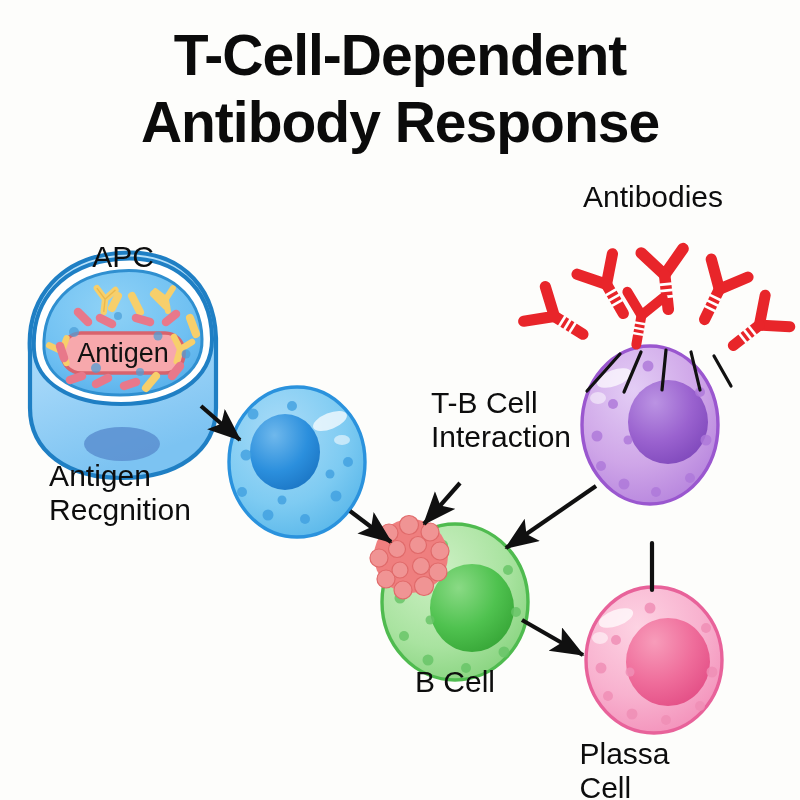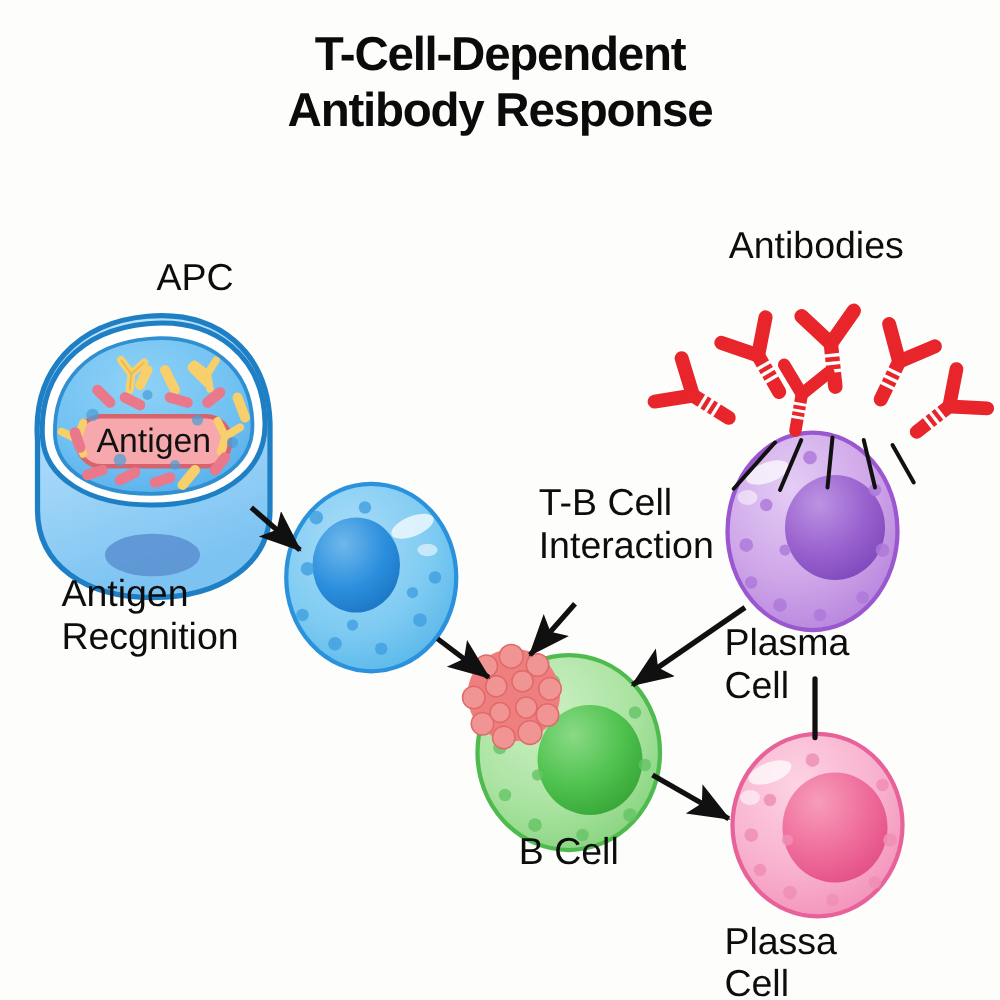--- a/index.html
+++ b/index.html
@@ -25,21 +25,21 @@
     height: 800px;
   }
   .diagram-title {
     position: absolute;
     left: 0;
     top: 22px;
     width: 800px;
     text-align: center;
     font-family: "Liberation Sans", sans-serif;
     font-weight: bold;
-    font-size: 38px;
+    font-size: 57px;
     line-height: 1.18;
     letter-spacing: -1px;
     color: #0b0b0b;
     white-space: pre-line;
   }
   .lbl {
     position: absolute;
     font-family: "Liberation Sans", sans-serif;
     font-size: 30px;
     line-height: 1.12;
@@ -343,30 +343,29 @@
       <line x1="460" y1="483" x2="424" y2="524"></line>
       <line x1="596" y1="486" x2="506" y2="548"></line>
       <line x1="522" y1="620" x2="583" y2="655"></line>
     </g>
 
     <line x1="652" y1="543" x2="652" y2="590" stroke="#101010" stroke-width="4.2" stroke-linecap="round"></line>
   </svg>
 
   <div class="antigen-text" style="left:123px; top:353px;">Antigen</div>
 
-  <div class="lbl" style="left:123px; top:206px;margin-left:33px;">APC</div>
+  <div class="lbl" style="left:123px; top:240px;">APC</div>
 
   <div class="lbl" style="left:120px; top:459px;">Antigen
 Recgnition</div>
 
 
   <div class="lbl" style="left:501px; top:386px;">T-B Cell
 Interaction</div>
 
   <div class="lbl" style="left:455px; top:665px;">B Cell</div>
 
   <div class="lbl" style="left:653px; top:180px;">Antibodies</div>
 
-  <div class="lbl" style="left:653px; top:498px;">Plasma Cell</div>
 
   <div class="lbl" style="left:653px; top:737px;">Plassa Cell</div>
 
 </div>
 
 </body></html>

